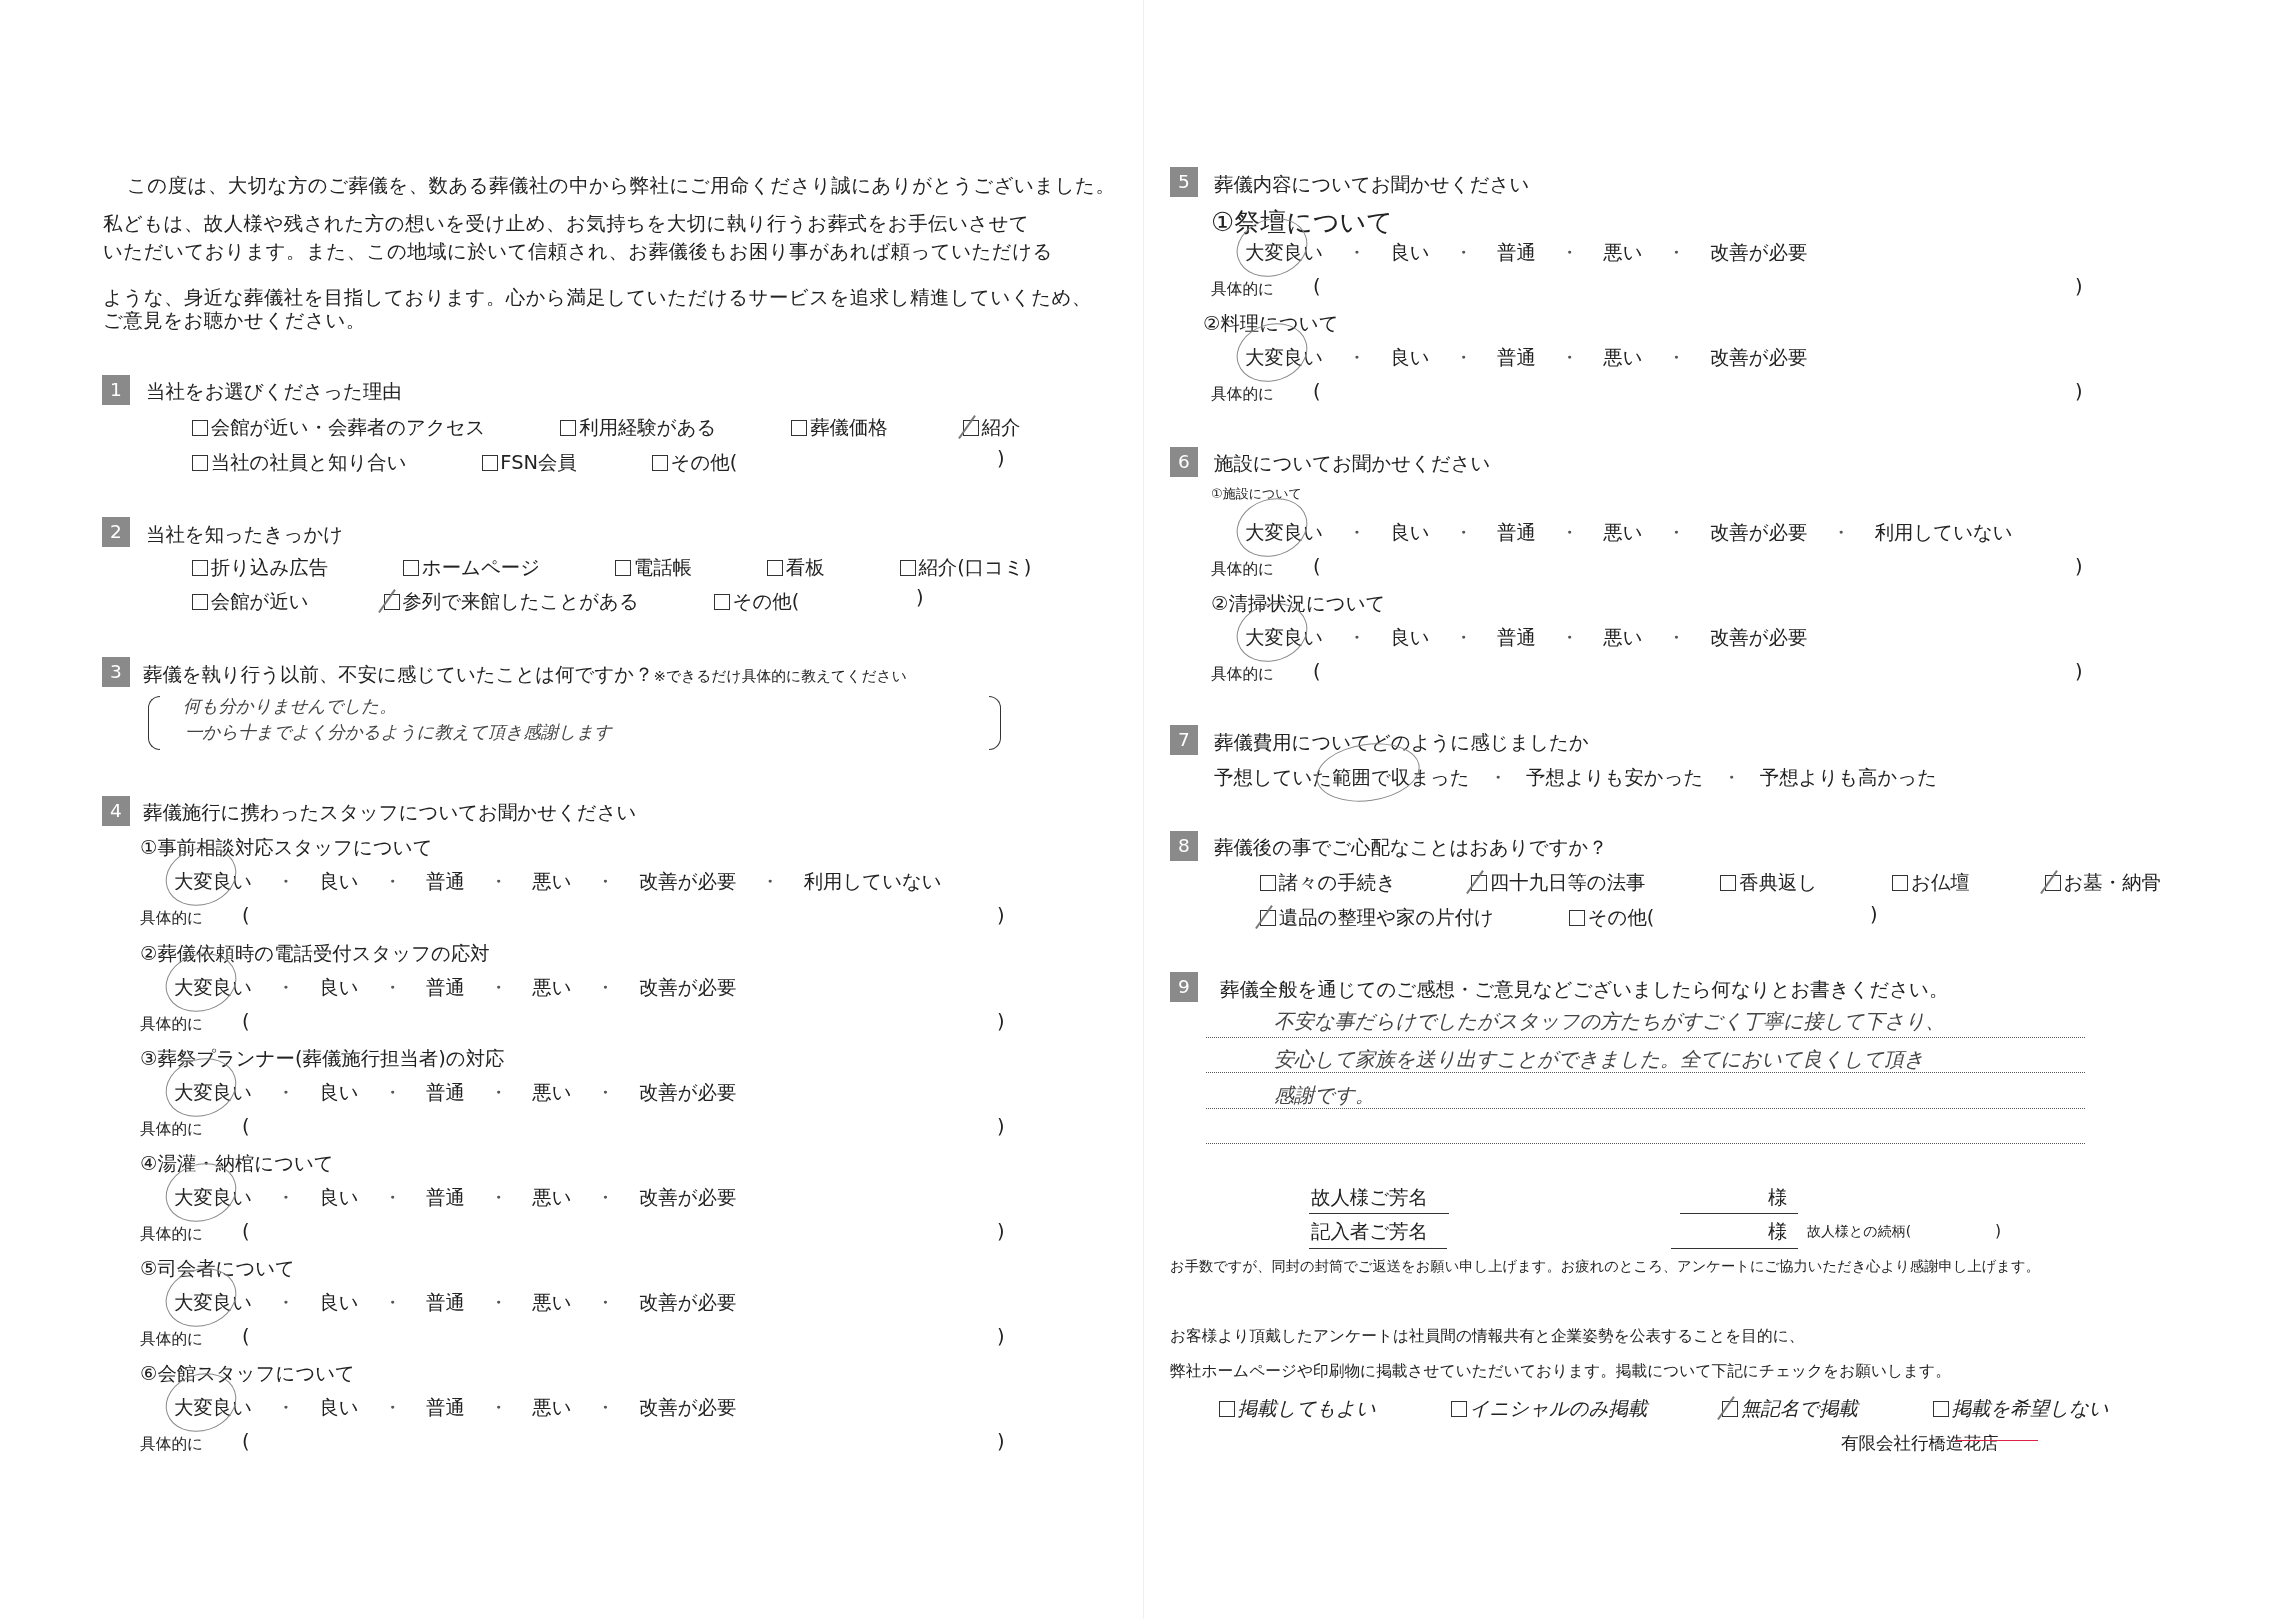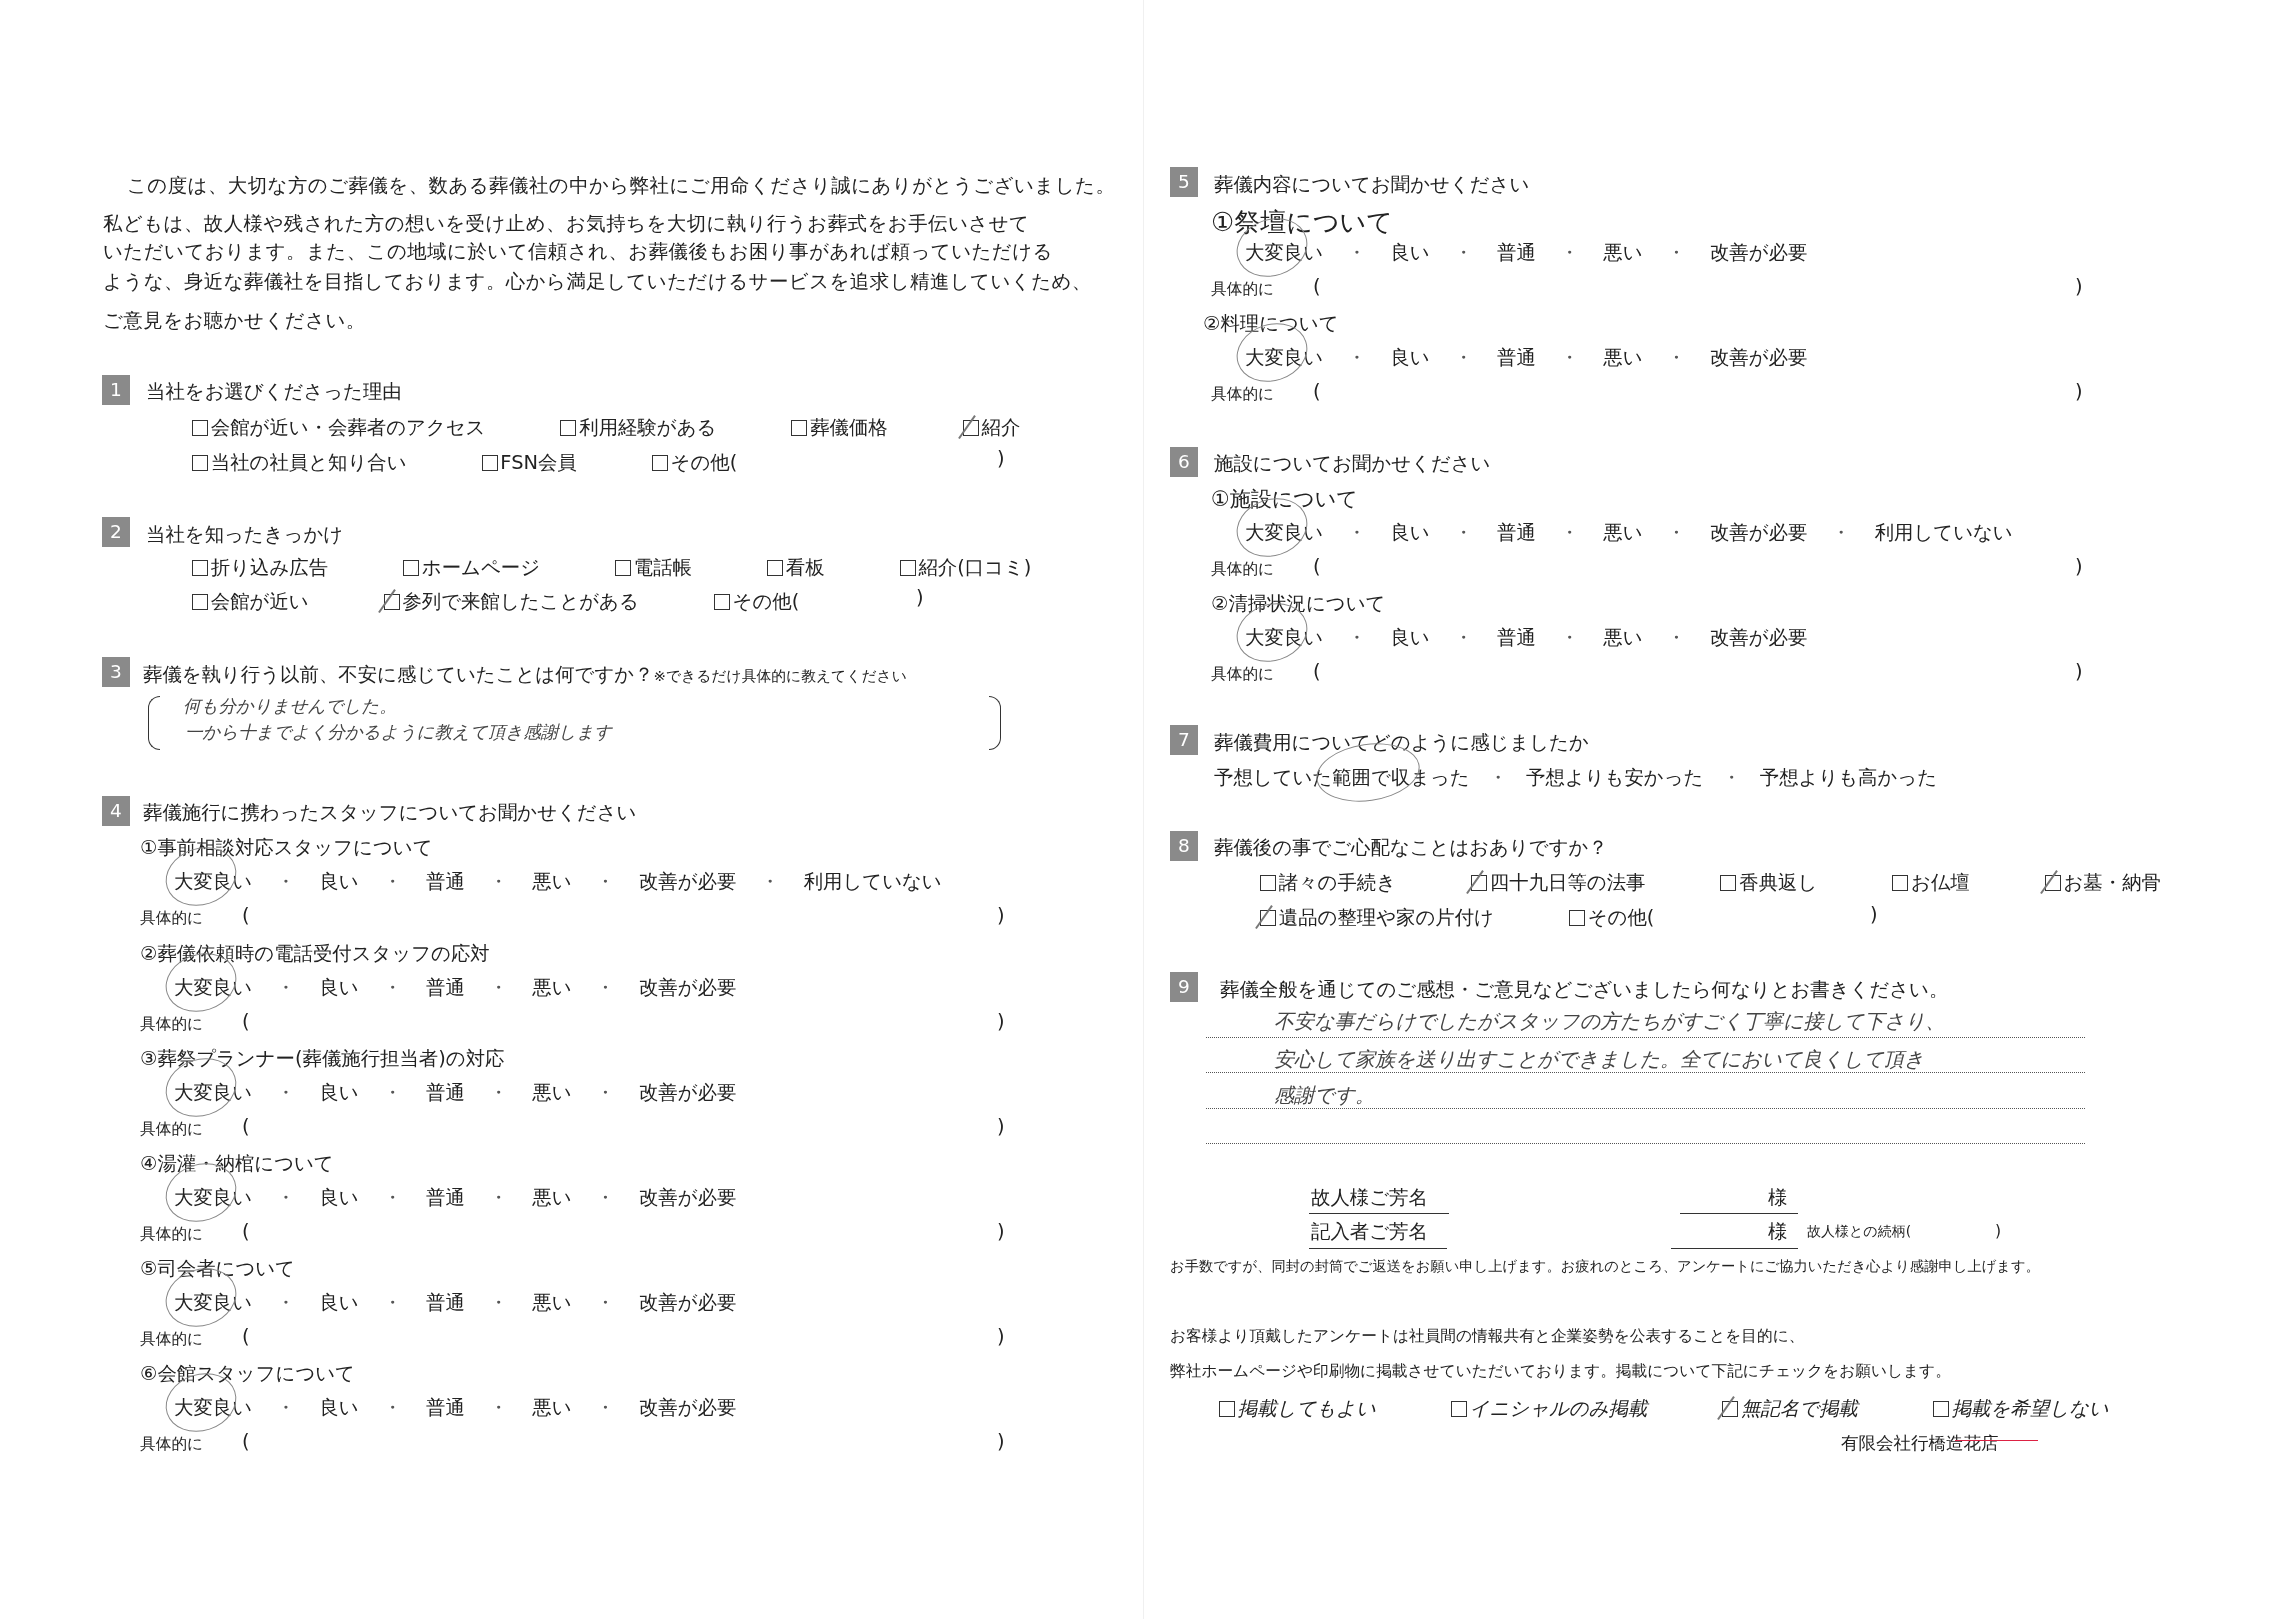--- a/index.html
+++ b/index.html
@@ -32,21 +32,21 @@
 </style>
 </head>
 <body>
 
 <div class="fold"></div>
 
 <div>
   <div class="abs t22" style="left:127px;top:172px;">この度は、大切な方のご葬儀を、数ある葬儀社の中から弊社にご用命くださり誠にありがとうございました。</div>
   <div class="abs t22" style="left:103px;top:210px;">私どもは、故人様や残された方の想いを受け止め、お気持ちを大切に執り行うお葬式をお手伝いさせて</div>
   <div class="abs t22" style="left:103px;top:238px;">いただいております。また、この地域に於いて信頼され、お葬儀後もお困り事があれば頼っていただける</div>
-  <div class="abs t22" style="left:103px;top:268px;">ような、身近な葬儀社を目指しております。心から満足していただけるサービスを追求し精進していくため、</div>
+  <div class="abs t22" style="left:103px;top:284px;">ような、身近な葬儀社を目指しております。心から満足していただけるサービスを追求し精進していくため、</div>
   <div class="abs t22" style="left:103px;top:307px;">ご意見をお聴かせください。</div>
 </div>
 
 <div>
   <div class="badge" style="left:102px;top:375px;">1</div>
   <div class="sec-title" style="left:146px;top:378px;">当社をお選びくださった理由</div>
   <div class="row" style="left:148px;top:414px;">
     <span class="cb">
         <span class="box"></span>
         <span>会館が近い・会葬者のアクセス</span>
@@ -288,21 +288,21 @@
     <div class="paren-l" style="left:242px;top:70px;">(</div>
     <div class="paren-r" style="left:1004px;top:70px;">)</div>
   </div>
 </div>
 
 <div>
   <div class="badge" style="left:1170px;top:447px;">6</div>
   <div class="sec-title" style="left:1214px;top:450px;">施設についてお聞かせください</div>
 
   <div style="position:absolute;left:1071px;top:485px;">
-    <div class="abs" style="left:140px;top:0;font-size:21px;">①施設について</div>
+    <div class="abs" style="left:140px;top:0;font-size:13px;">①施設について</div>
     <div class="rating" style="left:174px;top:34px;">
       <span class="opt circled">大変良い</span>
       <span class="sep" style="margin:0 24px;">・</span>
       <span class="opt">良い</span>
       <span class="sep" style="margin:0 24px;">・</span>
       <span class="opt">普通</span>
       <span class="sep" style="margin:0 24px;">・</span>
       <span class="opt">悪い</span>
       <span class="sep" style="margin:0 24px;">・</span>
       <span class="opt">改善が必要</span>

